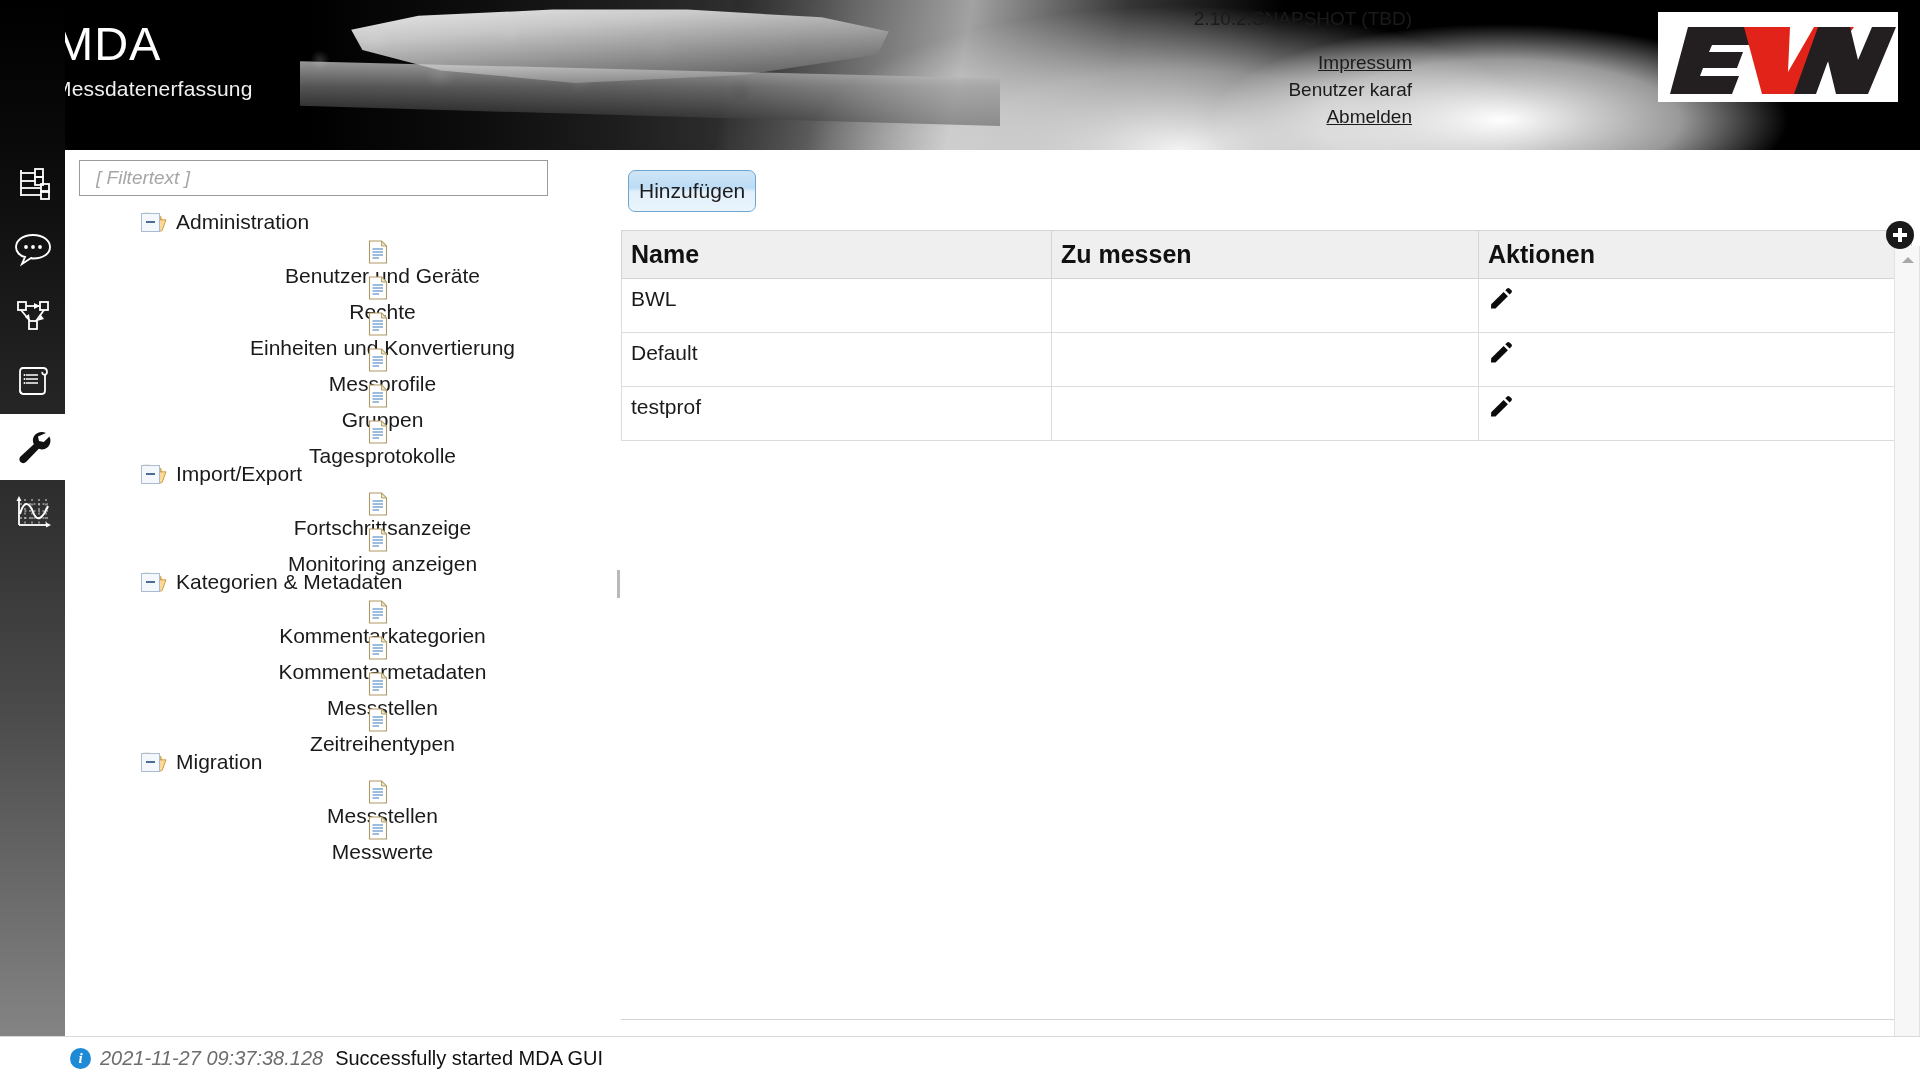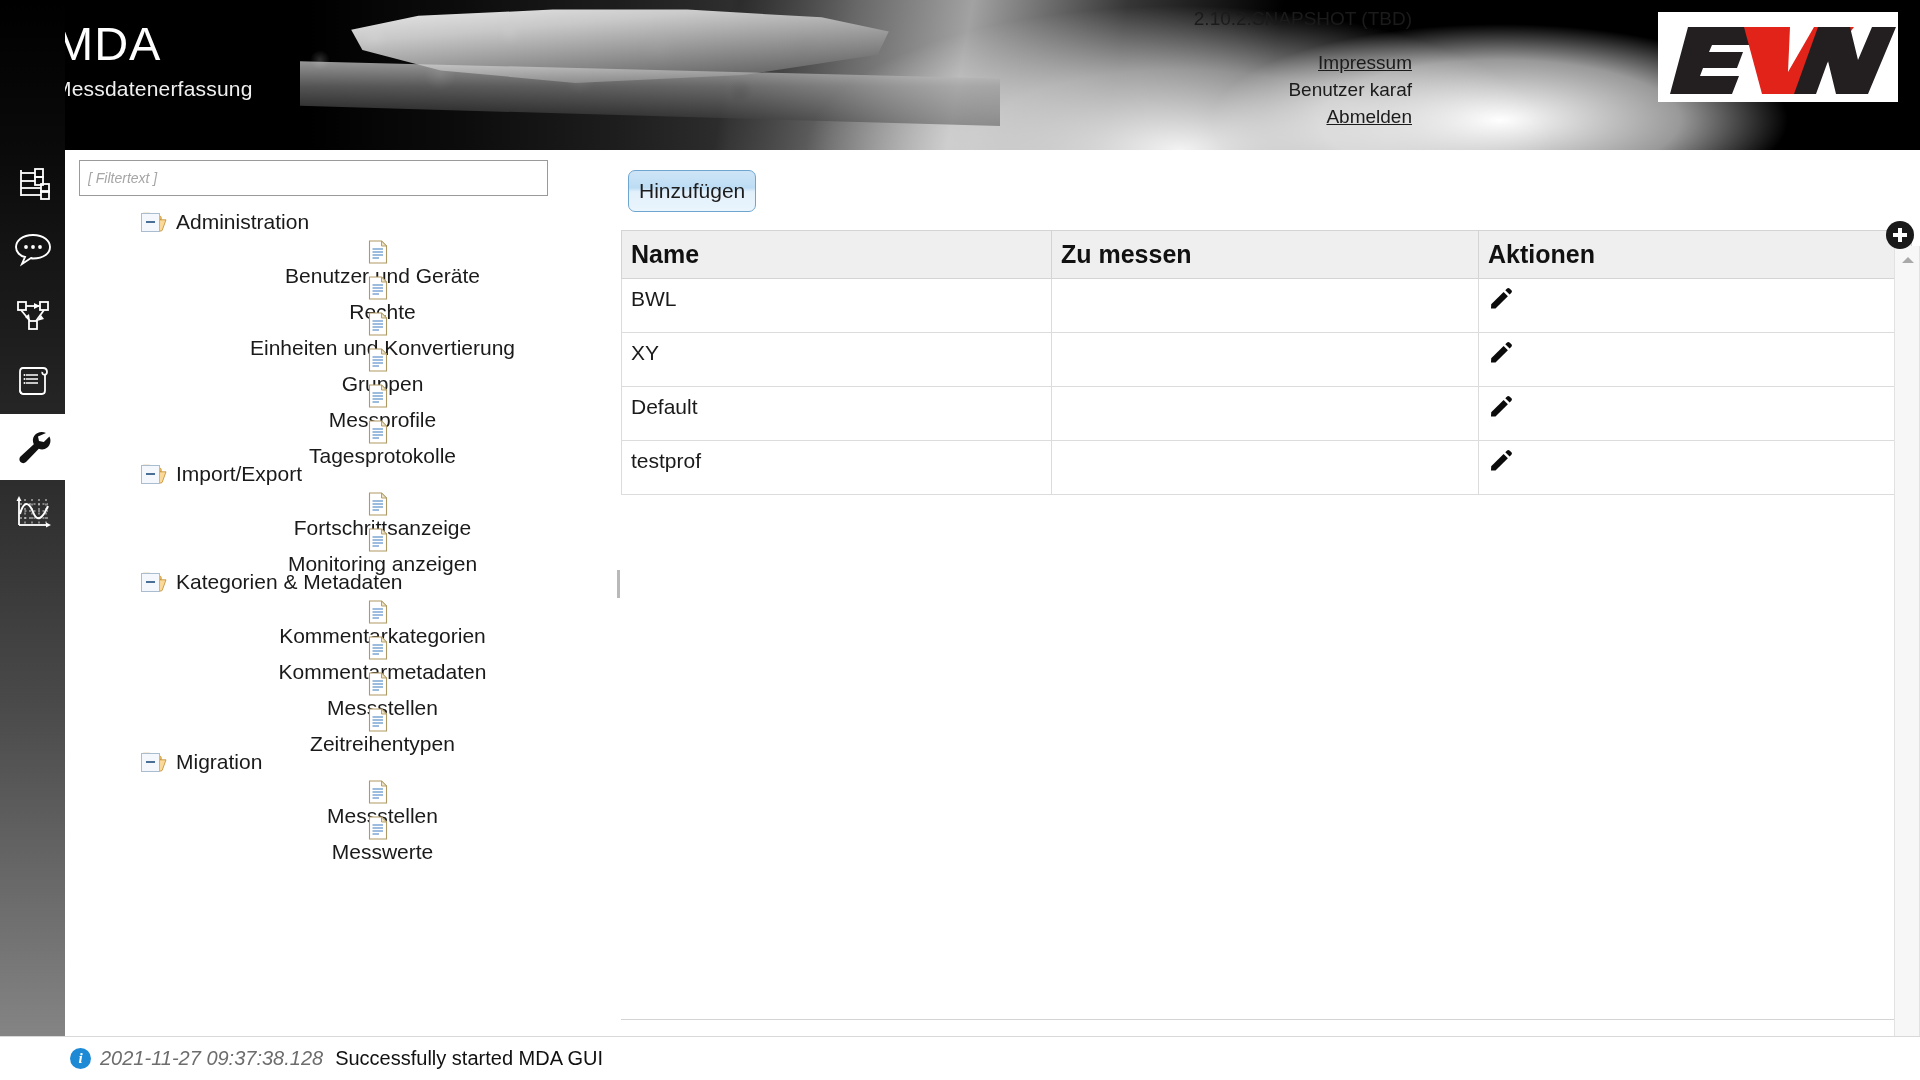--- a/index.html
+++ b/index.html
@@ -108,22 +108,22 @@
   .rail-item svg { display: block; }
 
   
   .tree-panel {
     position: absolute; left: 65px; top: 150px; width: 555px; height: 912px;
     background: #ffffff; z-index: 4;
   }
   .filter-input {
     position: absolute; left: 14px; top: 10px; width: 469px; height: 36px;
     border: 1px solid #9a9a9a; background: #fff; outline: none;
-    font-size: 14px; font-style: italic; color: #9a9a9a;
-    padding: 0 8px; font-family: "Liberation Sans", sans-serif;
+    font-size: 19px; font-style: italic; color: #9a9a9a;
+    padding: 0 16px; font-family: "Liberation Sans", sans-serif;
   }
   .filter-input::placeholder { color: #a6a6a6; font-style: italic; opacity: 1; }
 
   .tree { position: absolute; left: 0; top: 54px; width: 555px; }
   .node {
     display: flex; align-items: center; height: 36px;
     font-size: 21px; color: #1a1a1a; cursor: pointer; white-space: nowrap;
   }
   .node.folder { padding-left: 76px; }
   .node.leaf   { padding-left: 80px; flex-direction: column; }
@@ -401,34 +401,34 @@
           <svg class="icon-doc" viewBox="0 0 20 24">
             <path d="M1.5 1 L13.5 1 L18.5 6 L18.5 23 L1.5 23 Z" fill="#ffffff" stroke="#b09a63" stroke-width="1.1"></path>
             <path d="M13.5 1 L13.5 6 L18.5 6 Z" fill="#eee5c8" stroke="#b09a63" stroke-width=".9"></path>
             <g stroke="#5b8fc9" stroke-width="1.2">
               <line x1="4.5" y1="9" x2="15" y2="9"></line>
               <line x1="4.5" y1="12" x2="15" y2="12"></line>
               <line x1="4.5" y1="15" x2="15" y2="15"></line>
               <line x1="4.5" y1="18" x2="11" y2="18"></line>
             </g>
           </svg>
+          <span>Messprofile</span>
+        </div>
+        <div class="node leaf">
+          <svg class="icon-doc" viewBox="0 0 20 24">
+            <path d="M1.5 1 L13.5 1 L18.5 6 L18.5 23 L1.5 23 Z" fill="#ffffff" stroke="#b09a63" stroke-width="1.1"></path>
+            <path d="M13.5 1 L13.5 6 L18.5 6 Z" fill="#eee5c8" stroke="#b09a63" stroke-width=".9"></path>
+            <g stroke="#5b8fc9" stroke-width="1.2">
+              <line x1="4.5" y1="9" x2="15" y2="9"></line>
+              <line x1="4.5" y1="12" x2="15" y2="12"></line>
+              <line x1="4.5" y1="15" x2="15" y2="15"></line>
+              <line x1="4.5" y1="18" x2="11" y2="18"></line>
+            </g>
+          </svg>
           <span>Gruppen</span>
-        </div>
-        <div class="node leaf">
-          <svg class="icon-doc" viewBox="0 0 20 24">
-            <path d="M1.5 1 L13.5 1 L18.5 6 L18.5 23 L1.5 23 Z" fill="#ffffff" stroke="#b09a63" stroke-width="1.1"></path>
-            <path d="M13.5 1 L13.5 6 L18.5 6 Z" fill="#eee5c8" stroke="#b09a63" stroke-width=".9"></path>
-            <g stroke="#5b8fc9" stroke-width="1.2">
-              <line x1="4.5" y1="9" x2="15" y2="9"></line>
-              <line x1="4.5" y1="12" x2="15" y2="12"></line>
-              <line x1="4.5" y1="15" x2="15" y2="15"></line>
-              <line x1="4.5" y1="18" x2="11" y2="18"></line>
-            </g>
-          </svg>
-          <span>Messprofile</span>
         </div>
         <div class="node leaf">
           <svg class="icon-doc" viewBox="0 0 20 24">
             <path d="M1.5 1 L13.5 1 L18.5 6 L18.5 23 L1.5 23 Z" fill="#ffffff" stroke="#b09a63" stroke-width="1.1"></path>
             <path d="M13.5 1 L13.5 6 L18.5 6 Z" fill="#eee5c8" stroke="#b09a63" stroke-width=".9"></path>
             <g stroke="#5b8fc9" stroke-width="1.2">
               <line x1="4.5" y1="9" x2="15" y2="9"></line>
               <line x1="4.5" y1="12" x2="15" y2="12"></line>
               <line x1="4.5" y1="15" x2="15" y2="15"></line>
               <line x1="4.5" y1="18" x2="11" y2="18"></line>
@@ -579,28 +579,20 @@
         <thead>
           <tr>
             <th class="col-name">Name</th>
             <th class="col-mess">Zu messen</th>
             <th class="col-act">Aktionen</th>
           </tr>
         </thead>
         <tbody id="table-body">
             <tr>
               <td class="col-name">BWL</td>
-              <td class="col-mess"></td>
-              <td class="col-act"><svg class="pencil" viewBox="0 0 26 26">
-                  <path d="M3 21.5 L3.2 17.3 L15.6 4.9 L19.9 9.2 L7.5 21.6 Z" fill="#0b0b0b"></path>
-                  <path d="M17.3 3.2 L21.6 7.5 L23.4 5.7 C24.1 5 24.1 4 23.4 3.3 L21.5 1.4 C20.8 0.7 19.8 0.7 19.1 1.4 Z" fill="#0b0b0b"></path>
-                </svg></td>
-            </tr>
-            <tr>
-              <td class="col-name">XY</td>
               <td class="col-mess"></td>
               <td class="col-act"><svg class="pencil" viewBox="0 0 26 26">
                   <path d="M3 21.5 L3.2 17.3 L15.6 4.9 L19.9 9.2 L7.5 21.6 Z" fill="#0b0b0b"></path>
                   <path d="M17.3 3.2 L21.6 7.5 L23.4 5.7 C24.1 5 24.1 4 23.4 3.3 L21.5 1.4 C20.8 0.7 19.8 0.7 19.1 1.4 Z" fill="#0b0b0b"></path>
                 </svg></td>
             </tr>
             <tr>
               <td class="col-name">Default</td>
               <td class="col-mess"></td>
               <td class="col-act"><svg class="pencil" viewBox="0 0 26 26">

